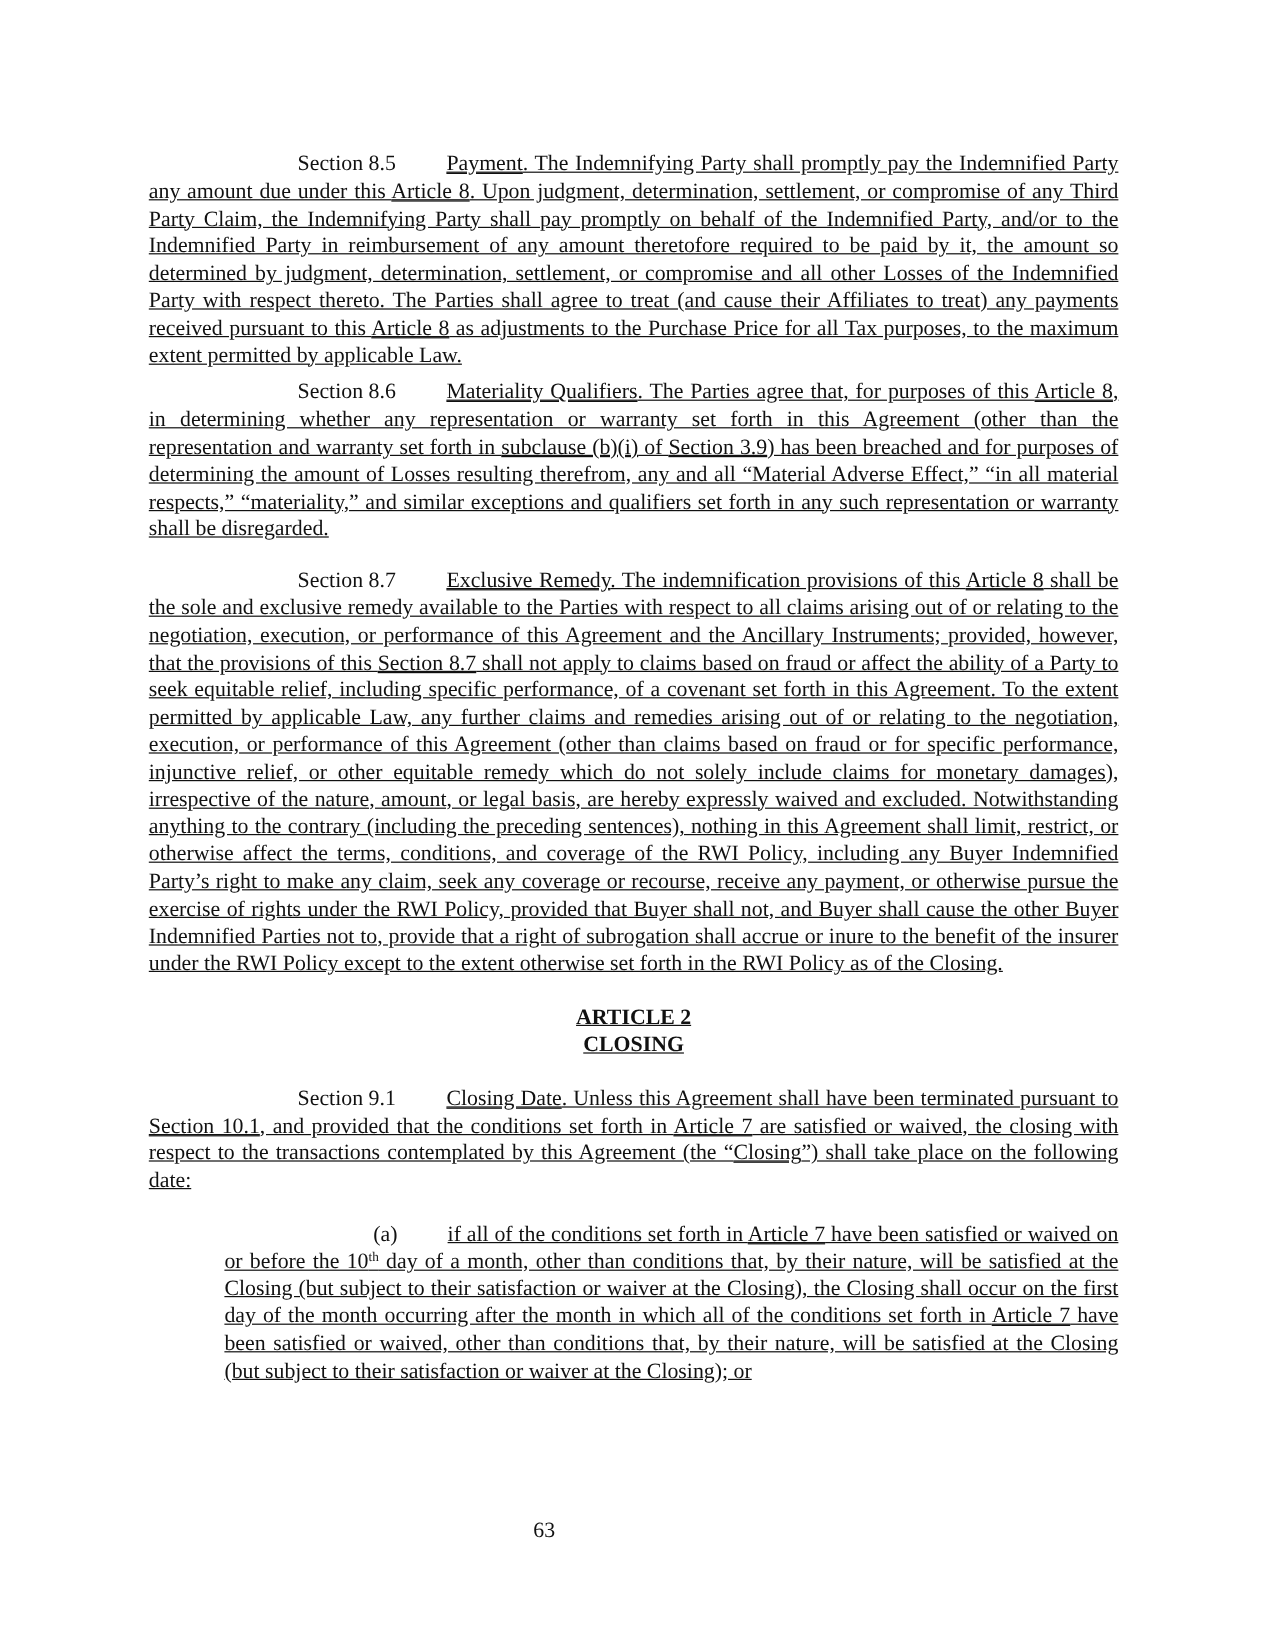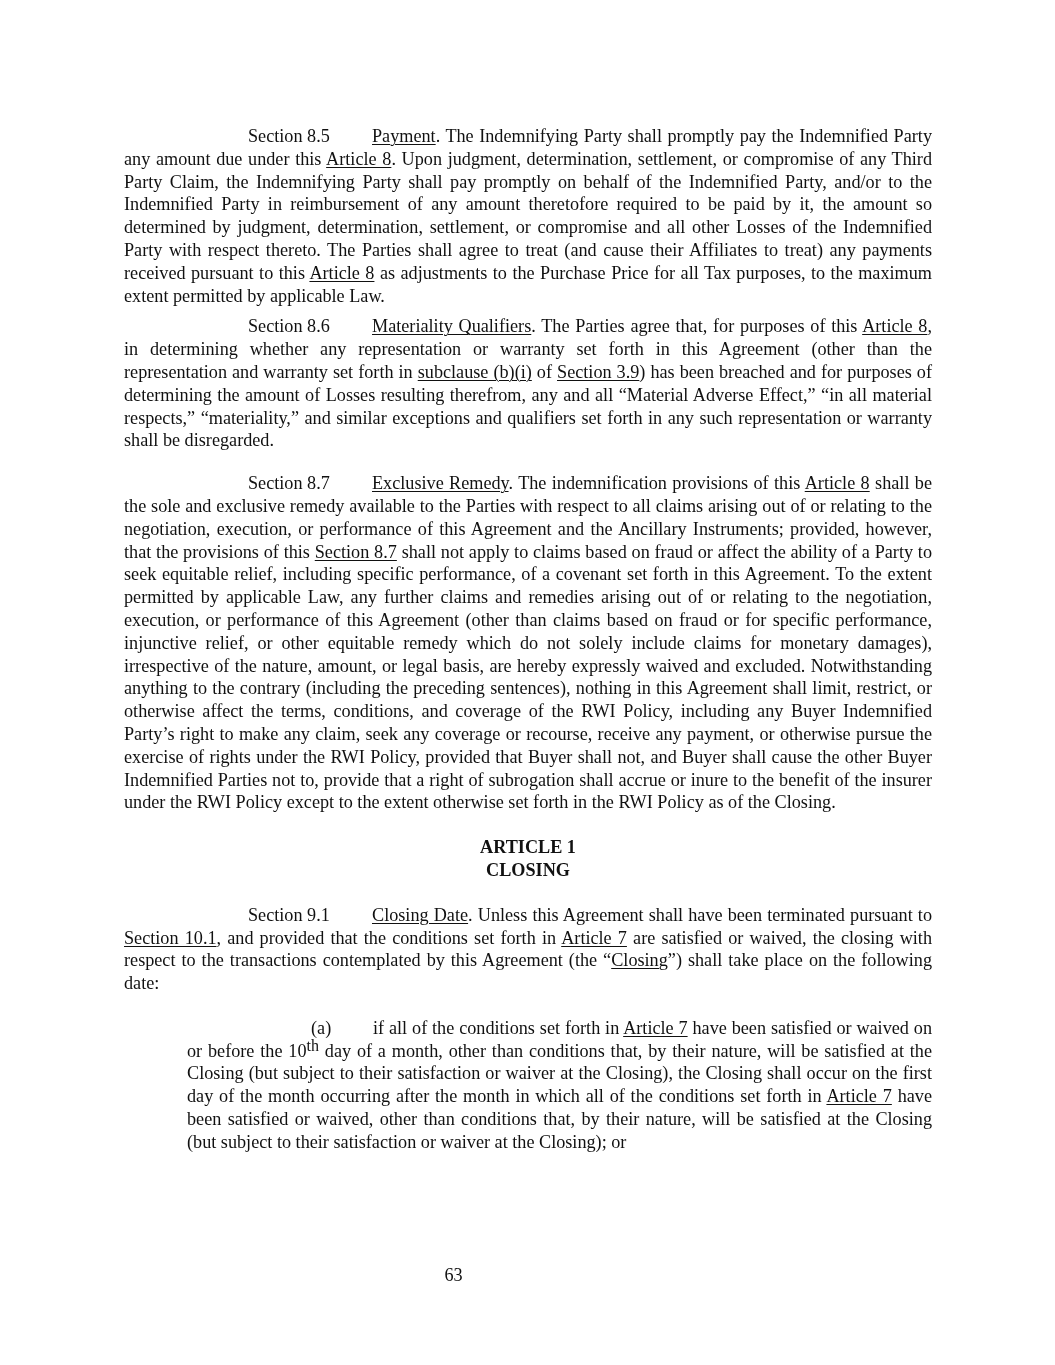--- a/index.html
+++ b/index.html
@@ -15,41 +15,42 @@
       color: #111111;
       font-family: "Liberation Serif", "DejaVu Serif", serif;
       font-size: 18.2px;
       line-height: 22.8px;
     }
     .page {
       position: absolute;
       left: 124px;
       top: 125px;
       width: 808px;
+      text-decoration: underline;
     }
     .para {
       text-align: justify;
       text-align-last: left;
       margin: 0;
     }
     .para .lead {
       display: inline-block;
       width: 124px;
     }
     .sec-num {
       display: inline-block;
       width: 124px;
     }
     .u {
       text-decoration: underline;
       text-underline-offset: 2px;
       text-decoration-thickness: 1px;
     }
     sup {
-      font-size: 16px;
+      font-size: 11px;
       line-height: 0;
       vertical-align: 6px;
     }
     #sec-8-5 { margin-top: 0; }
     #sec-8-6 { margin-top: 8px; }
     #sec-8-7 { margin-top: 20px; }
     .article-heading {
       margin-top: 22px;
       text-align: center;
       font-weight: bold;
@@ -89,21 +90,21 @@
 
   <p class="para" id="sec-8-6">
     <span class="lead"></span><span class="sec-num">Section 8.6</span><span><span class="u">Materiality Qualifiers</span><span>. The Parties agree that, for purposes of this </span><span class="u">Article 8</span><span>, in determining whether any representation or warranty set forth in this Agreement (other than the representation and warranty set forth in </span><span class="u">subclause (b)(i)</span><span> of </span><span class="u">Section 3.9</span><span>) has been breached and for purposes of determining the amount of Losses resulting therefrom, any and all “Material Adverse Effect,” “in all material respects,” “materiality,” and similar exceptions and qualifiers set forth in any such representation or warranty shall be disregarded.</span></span>
   </p>
 
   <p class="para" id="sec-8-7">
     <span class="lead"></span><span class="sec-num">Section 8.7</span><span><span class="u">Exclusive Remedy</span><span>. The indemnification provisions of this </span><span class="u">Article 8</span><span> shall be the sole and exclusive remedy available to the Parties with respect to all claims arising out of or relating to the negotiation, execution, or performance of this Agreement and the Ancillary Instruments; provided, however, that the provisions of this </span><span class="u">Section 8.7</span><span> shall not apply to claims based on fraud or affect the ability of a Party to seek equitable relief, including specific performance, of a covenant set forth in this Agreement. To the extent permitted by applicable Law, any further claims and remedies arising out of or relating to the negotiation, execution, or performance of this Agreement (other than claims based on fraud or for specific performance, injunctive relief, or other equitable remedy which do not solely include claims for monetary damages), irrespective of the nature, amount, or legal basis, are hereby expressly waived and excluded. Notwithstanding anything to the contrary (including the preceding sentences), nothing in this Agreement shall limit, restrict, or otherwise affect the terms, conditions, and coverage of the RWI Policy, including any Buyer Indemnified Party’s right to make any claim, seek any coverage or recourse, receive any payment, or otherwise pursue the exercise of rights under the RWI Policy, provided that Buyer shall not, and Buyer shall cause the other Buyer Indemnified Parties not to, provide that a right of subrogation shall accrue or inure to the benefit of the insurer under the RWI Policy except to the extent otherwise set forth in the RWI Policy as of the Closing.</span></span>
   </p>
 
   <div class="article-heading">
-    <div>ARTICLE 1</div>
+    <div>ARTICLE 2</div>
     <div>CLOSING</div>
   </div>
 
   <p class="para" id="sec-9-1">
     <span class="lead"></span><span class="sec-num">Section 9.1</span><span><span class="u">Closing Date</span><span>. Unless this Agreement shall have been terminated pursuant to </span><span class="u">Section 10.1</span><span>, and provided that the conditions set forth in </span><span class="u">Article 7</span><span> are satisfied or waived, the closing with respect to the transactions contemplated by this Agreement (the “</span><span class="u">Closing</span><span>”) shall take place on the following date:</span></span>
   </p>
 
   <p class="sub-para">
     <span class="lead"></span><span class="sub-label">(a)</span><span><span>if all of the conditions set forth in </span><span class="u">Article 7</span><span> have been satisfied or waived on or before the 10</span><sup>th</sup><span> day of a month, other than conditions that, by their nature, will be satisfied at the Closing (but subject to their satisfaction or waiver at the Closing), the Closing shall occur on the first day of the month occurring after the month in which all of the conditions set forth in </span><span class="u">Article 7</span><span> have been satisfied or waived, other than conditions that, by their nature, will be satisfied at the Closing (but subject to their satisfaction or waiver at the Closing); or</span></span>
   </p>

